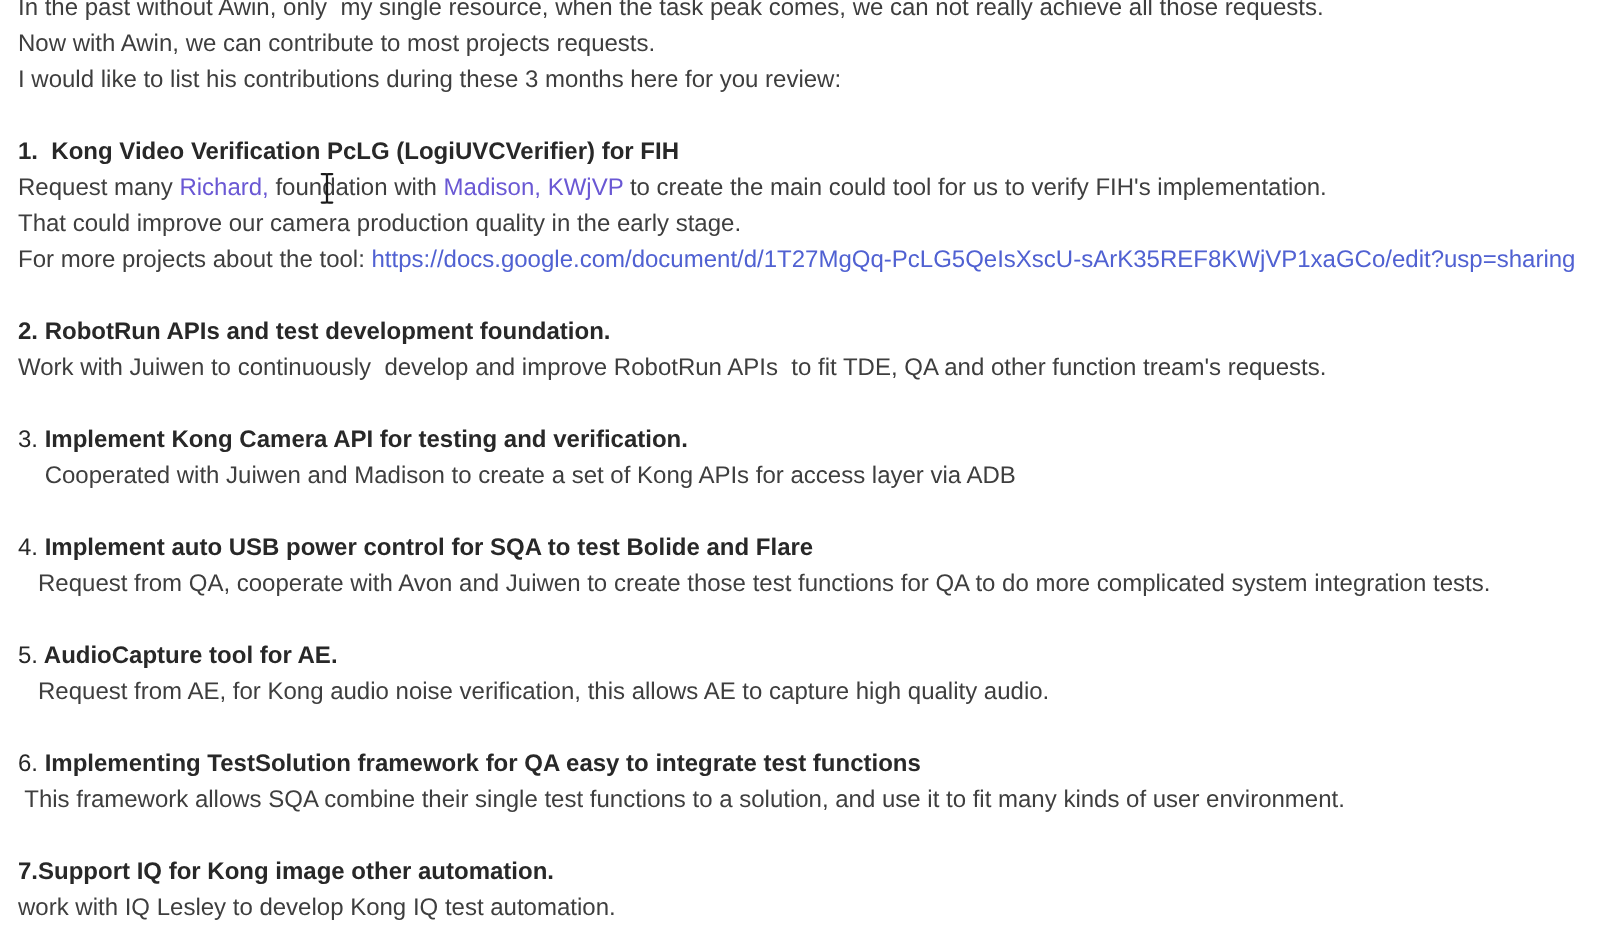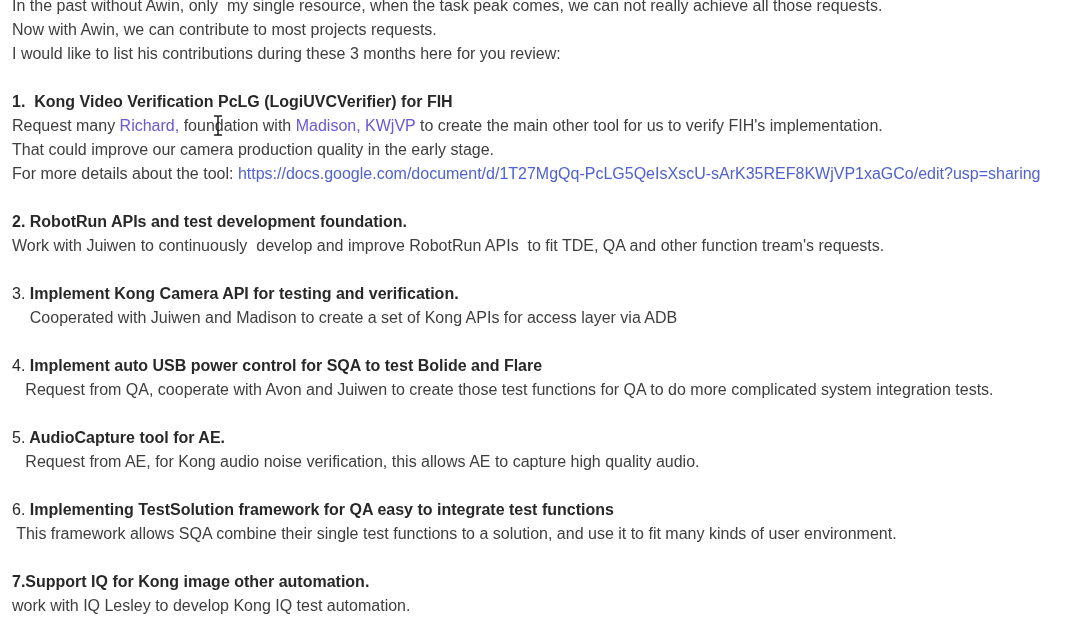--- a/index.html
+++ b/index.html
@@ -57,23 +57,23 @@
 <body style="background: rgb(255, 255, 255);">
 
 <div class="doc">
 
   <p class="ln">In the past without Awin, only  my single resource, when the task peak comes, we can not really achieve all those requests.</p>
   <p class="ln">Now with Awin, we can contribute to most projects requests.</p>
   <p class="ln">I would like to list his contributions during these 3 months here for you review:</p>
   <p class="ln"></p>
 
   <p class="ln h"><span>1.</span><span>  Kong Video Verification PcLG (LogiUVCVerifier) for FIH</span></p>
-  <p class="ln"><span>Request many </span><a class="mention">Richard,</a><span> foundation with </span><a class="mention">Madison,</a><span> </span><a class="mention">KWjVP</a><span> to create the main other tool for us to verify FIH's implementation.</span></p>
+  <p class="ln"><span>Request many </span><a class="mention">Richard,</a><span> foundation with </span><a class="mention">Madison,</a><span> </span><a class="mention">KWjVP</a><span> to create the main could tool for us to verify FIH's implementation.</span></p>
   <p class="ln">That could improve our camera production quality in the early stage.</p>
-  <p class="ln"><span>For more details about the tool: </span><a class="url">https://docs.google.com/document/d/1T27MgQq-PcLG5QeIsXscU-sArK35REF8KWjVP1xaGCo/edit?usp=sharing</a></p>
+  <p class="ln"><span>For more projects about the tool: </span><a class="url">https://docs.google.com/document/d/1T27MgQq-PcLG5QeIsXscU-sArK35REF8KWjVP1xaGCo/edit?usp=sharing</a></p>
   <p class="ln"></p>
 
   <p class="ln h"><span>2.</span><span> RobotRun APIs and test development foundation.</span></p>
   <p class="ln">Work with Juiwen to continuously  develop and improve RobotRun APIs  to fit TDE, QA and other function tream's requests.</p>
   <p class="ln"></p>
 
   <p class="ln h"><span class="num-regular">3.</span><span> Implement Kong Camera API for testing and verification.</span></p>
   <p class="ln">    Cooperated with Juiwen and Madison to create a set of Kong APIs for access layer via ADB</p>
   <p class="ln"></p>
 

